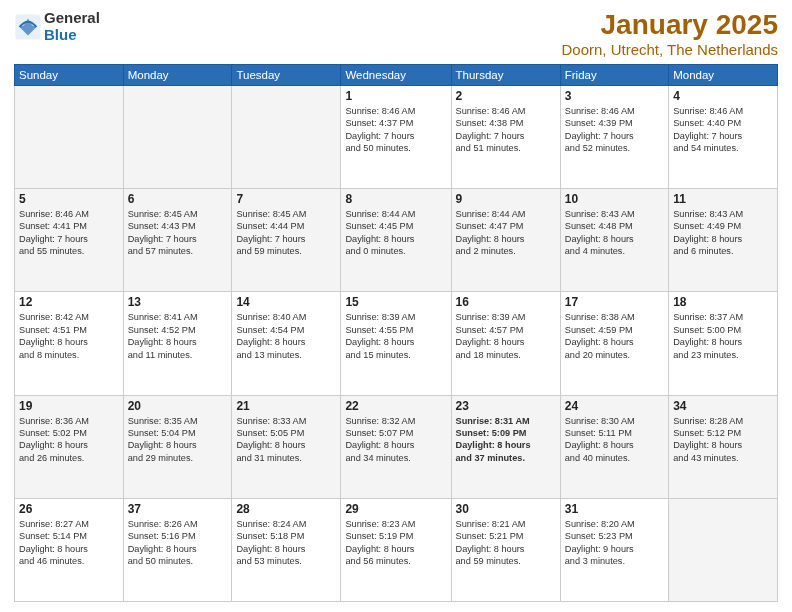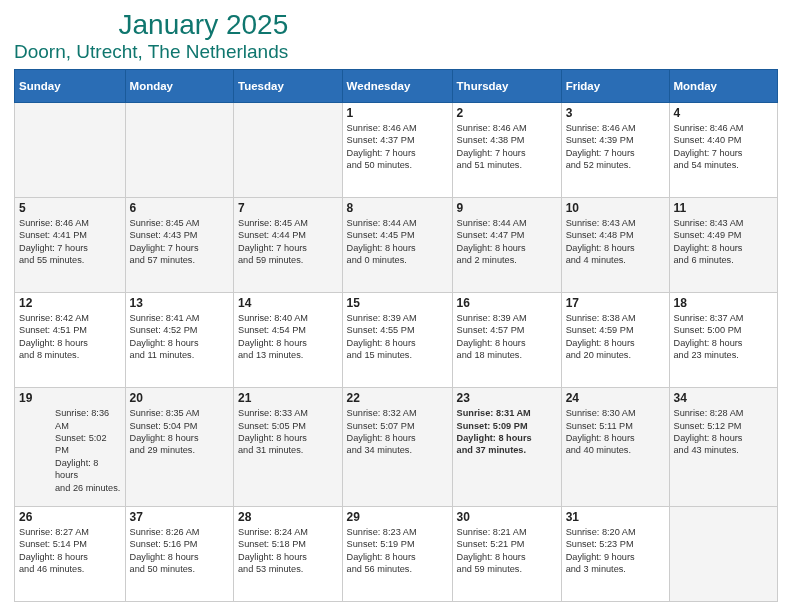--- a/index.html
+++ b/index.html
@@ -46,39 +46,39 @@
     .logo-icon {
       width: 28px;
       height: 28px;
       margin-right: 2px;
     }
     .title-block {
       text-align: right;
     }
     .month-title {
       font-size: 28px;
-      font-weight: normal;
-      color: #0f766e;
+      font-weight: bold;
+      color: #a16207;
       line-height: 1.1;
     }
     .location {
-      font-size: 19px;
-      color: #0f766e;
+      font-size: 15px;
+      color: #a16207;
     }
     .calendar {
       width: 100%;
       border-collapse: collapse;
       flex: 1;
     }
     .calendar thead th {
       background: #2a6db5;
       color: #fff;
       font-size: 11.5px;
-      font-weight: bold;
-      padding: 10px 4px;
+      font-weight: normal;
+      padding: 4px 4px;
       border: 1px solid #1a5a9a;
       text-align: left;
     }
     .calendar tbody td {
       border: 1px solid #ccc;
       vertical-align: top;
       padding: 3px 4px;
       width: 113px;
       min-height: 68px;
       height: 88px;
@@ -106,20 +106,31 @@
     }
     .empty-cell {
       background: #f4f4f4 !important;
     }
   </style>
 </head>
 <body>
 
 <div class="page">
   <div class="header">
+    <div class="logo">
+      <svg class="logo-icon" viewBox="0 0 40 40" xmlns="http://www.w3.org/2000/svg">
+        <rect x="2" y="2" width="36" height="36" rx="4" fill="#e8f0f8"></rect>
+        <path d="M8 20 Q20 5 32 20" stroke="#2a6db5" stroke-width="3" fill="none"></path>
+        <path d="M20 8 L26 18 L32 20 L20 32 L8 20 L14 18 Z" fill="#2a6db5" opacity="0.7"></path>
+      </svg>
+      <div class="logo-text">
+        <span class="logo-general">General</span>
+        <span class="logo-blue">Blue</span>
+      </div>
+    </div>
     <div class="title-block">
       <div class="month-title">January 2025</div>
       <div class="location">Doorn, Utrecht, The Netherlands</div>
     </div>
   </div>
 
   <table class="calendar">
     <thead>
       <tr>
       <th>Sunday</th>
@@ -263,21 +274,21 @@
             <span class="day-number">18</span>
             <div class="day-info" style="white-space: pre-line;">Sunrise: 8:37 AM
 Sunset: 5:00 PM
 Daylight: 8 hours
 and 23 minutes.</div>
           </td>
         </tr>
         <tr>
           <td>
             <span class="day-number">19</span>
-            <div class="day-info" style="white-space: pre-line; margin-left: 36px;">Sunrise: 8:36 AM
+            <div class="day-info" style="white-space: pre-line;">Sunrise: 8:36 AM
 Sunset: 5:02 PM
 Daylight: 8 hours
 and 26 minutes.</div>
           </td>
           <td>
             <span class="day-number">20</span>
             <div class="day-info" style="white-space: pre-line;">Sunrise: 8:35 AM
 Sunset: 5:04 PM
 Daylight: 8 hours
 and 29 minutes.</div>

